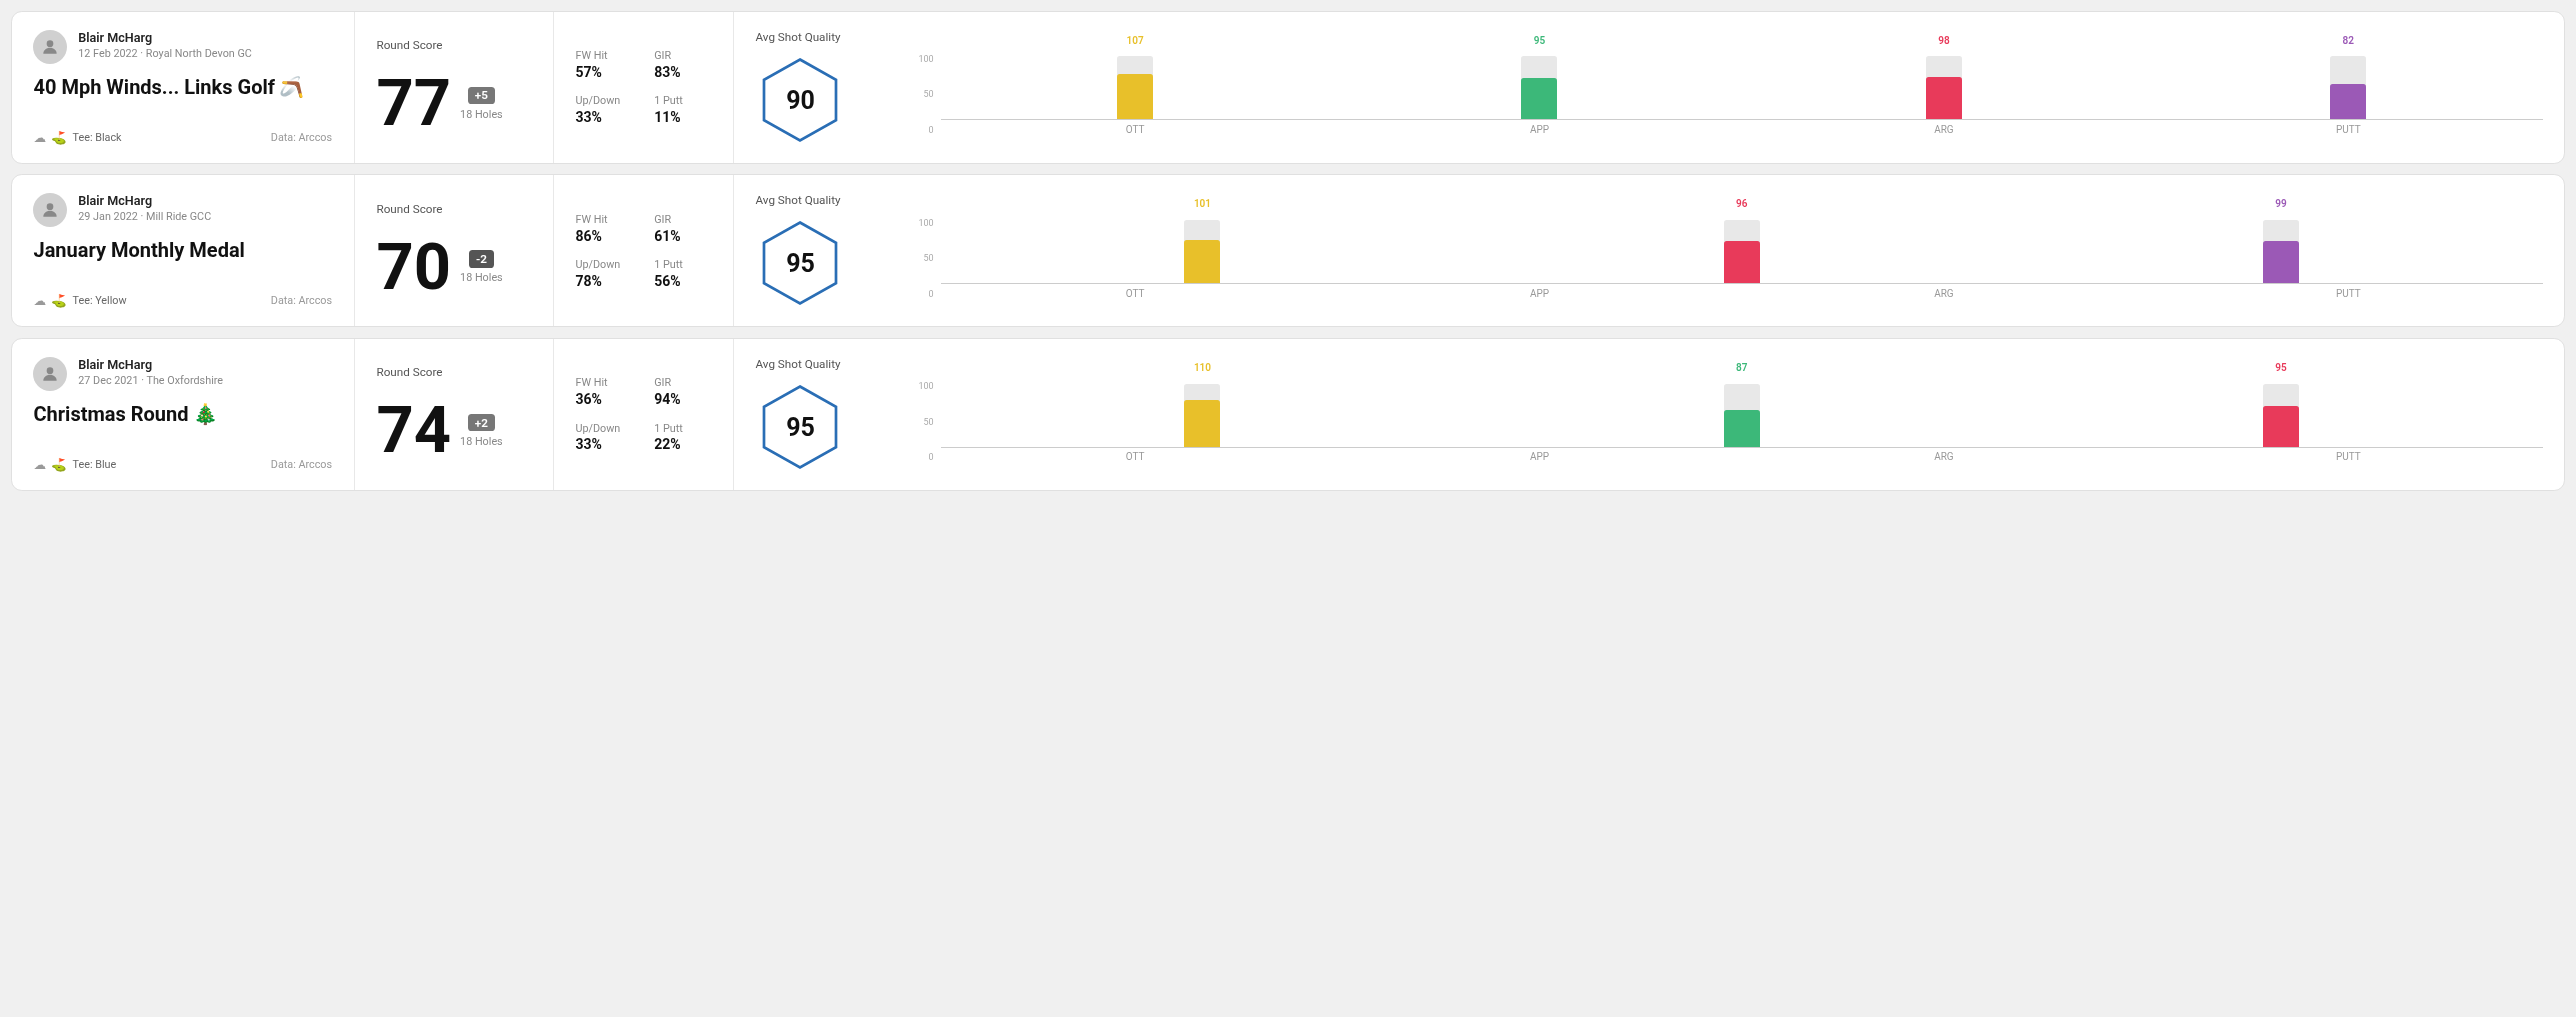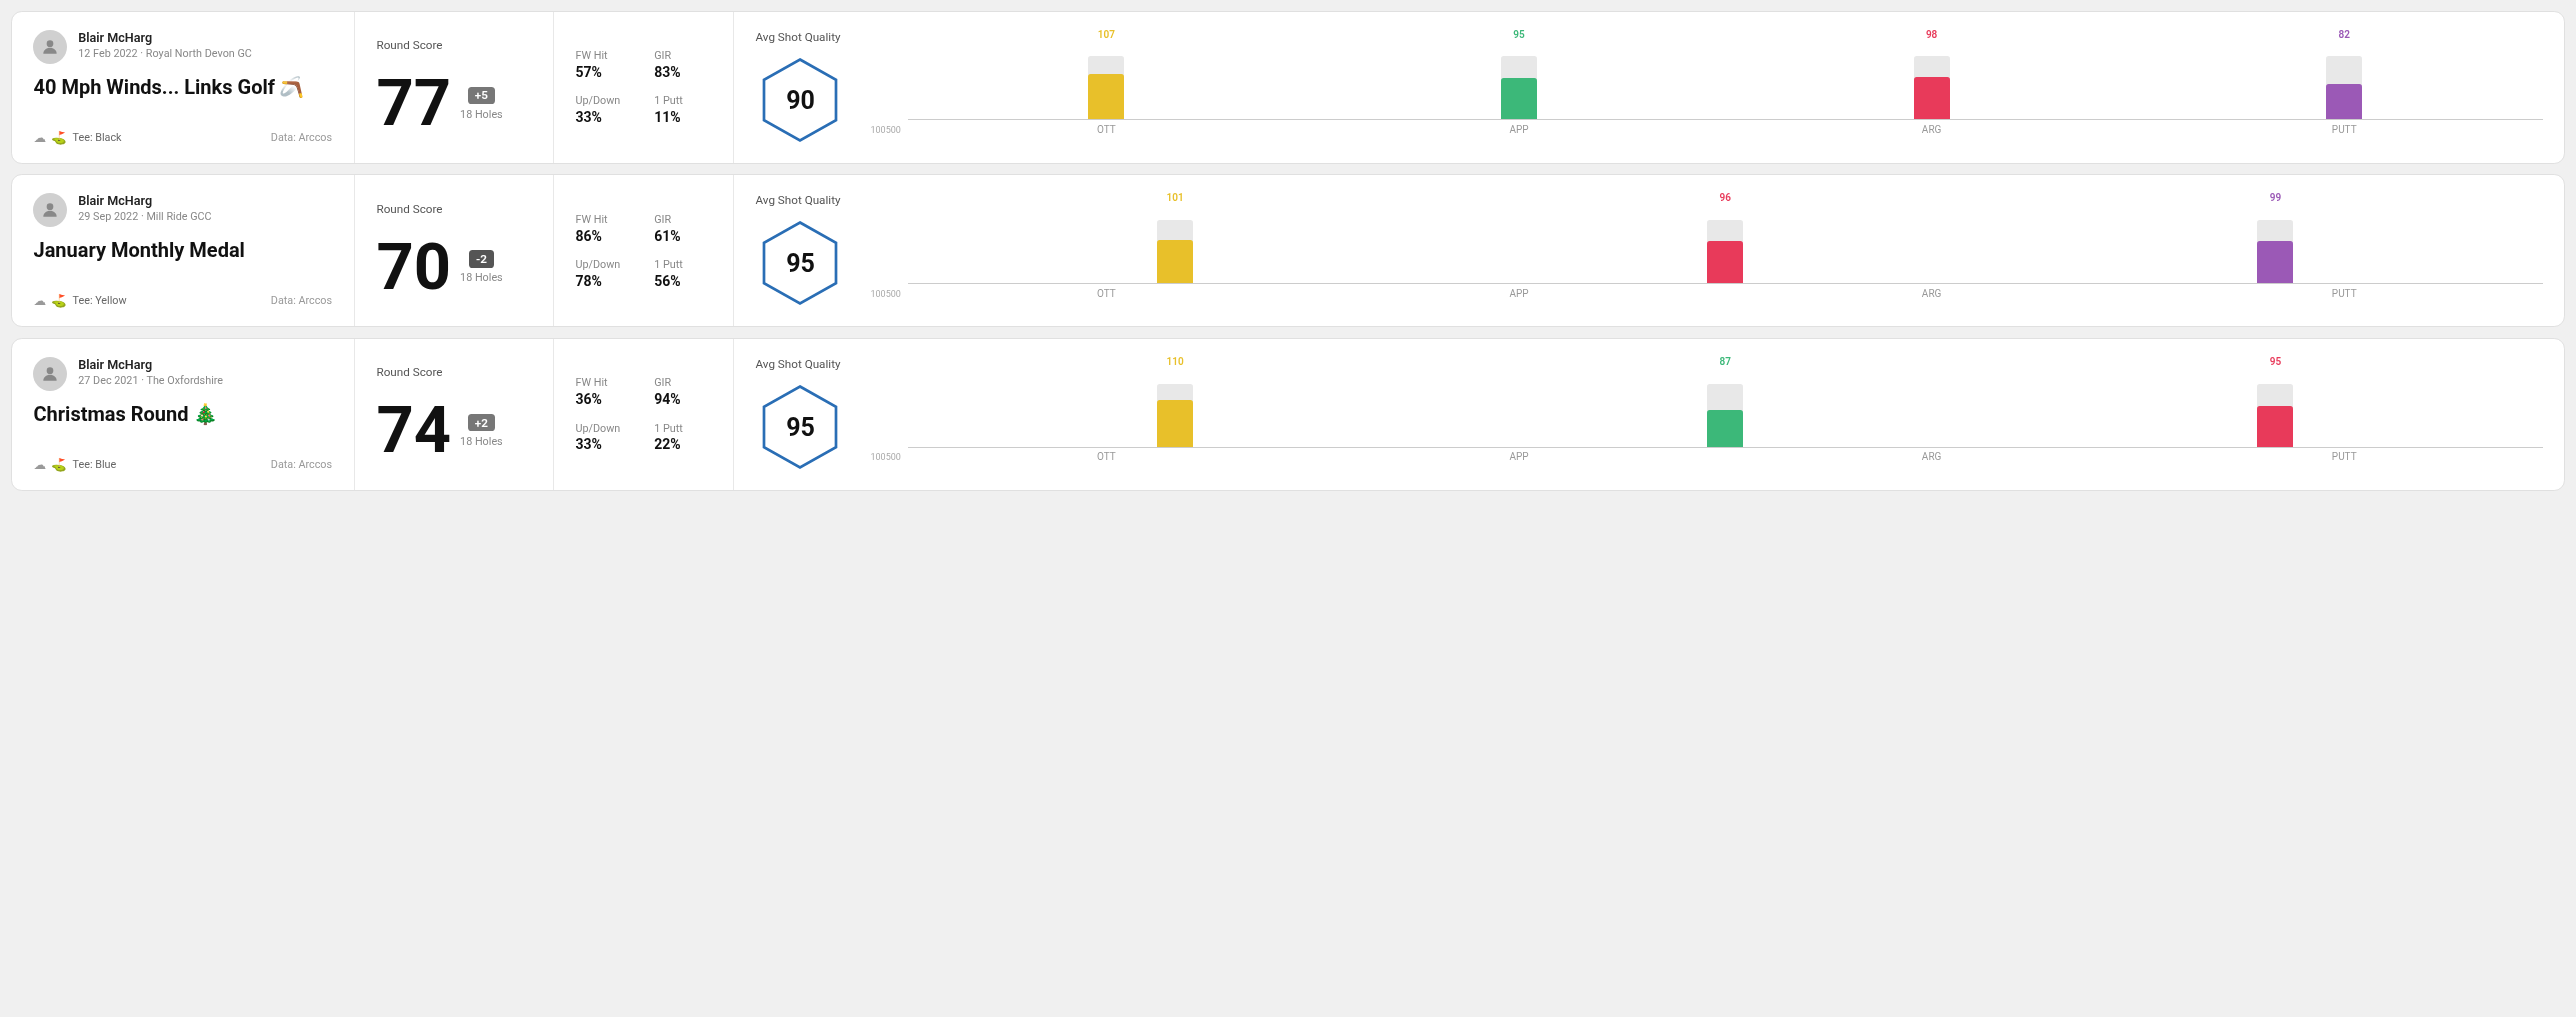--- a/index.html
+++ b/index.html
@@ -231,21 +231,21 @@
       gap: 16px;
       height: 81px;
       border-bottom: 0.9px solid #ccc;
       padding-bottom: 0;
     }
 
     .bar-group {
       display: flex;
       flex-direction: column;
       align-items: center;
-      gap: 15px;
+      gap: 9px;
       flex: 1;
     }
 
     .bar-value-label {
       font-size: 10px;
       font-weight: 600;
       color: #333;
       margin-bottom: 1.8px;
     }
 
@@ -274,25 +274,27 @@
 
     .bar-x-label {
       font-size: 10px;
       color: #999;
       flex: 1;
       text-align: center;
     }
 
     .y-axis {
       display: flex;
+      flex-direction: column;
       justify-content: space-between;
       align-items: flex-end;
       height: 81px;
       padding-bottom: 0;
       margin-right: 3.6px;
+      margin-left: 48px;
     }
 
     .y-label {
       font-size: 9px;
       color: #aaa;
     }
 
     .chart-container {
       display: flex;
       align-items: flex-end;
@@ -430,21 +432,21 @@
         <div>
           <div class="user-info">
             <div class="avatar">
               <svg viewBox="0 0 24 24" xmlns="http://www.w3.org/2000/svg">
     <circle cx="12" cy="8" r="4"></circle>
     <path d="M4 20c0-4 3.6-7 8-7s8 3 8 7"></path>
   </svg>
             </div>
             <div class="user-details">
               <div class="user-name">Blair McHarg</div>
-              <div class="user-meta">29 Sep 2022 · Mill Ride GCC</div>
+              <div class="user-meta">29 Jan 2022 · Mill Ride GCC</div>
             </div>
           </div>
           <div class="round-title">January Monthly Medal</div>
         </div>
         <div class="card-footer">
           <div class="tee-info">
             <span class="tee-icon">☁</span>
             <span class="tee-icon">⛳</span>
             <span>Tee: Yellow</span>
           </div>

